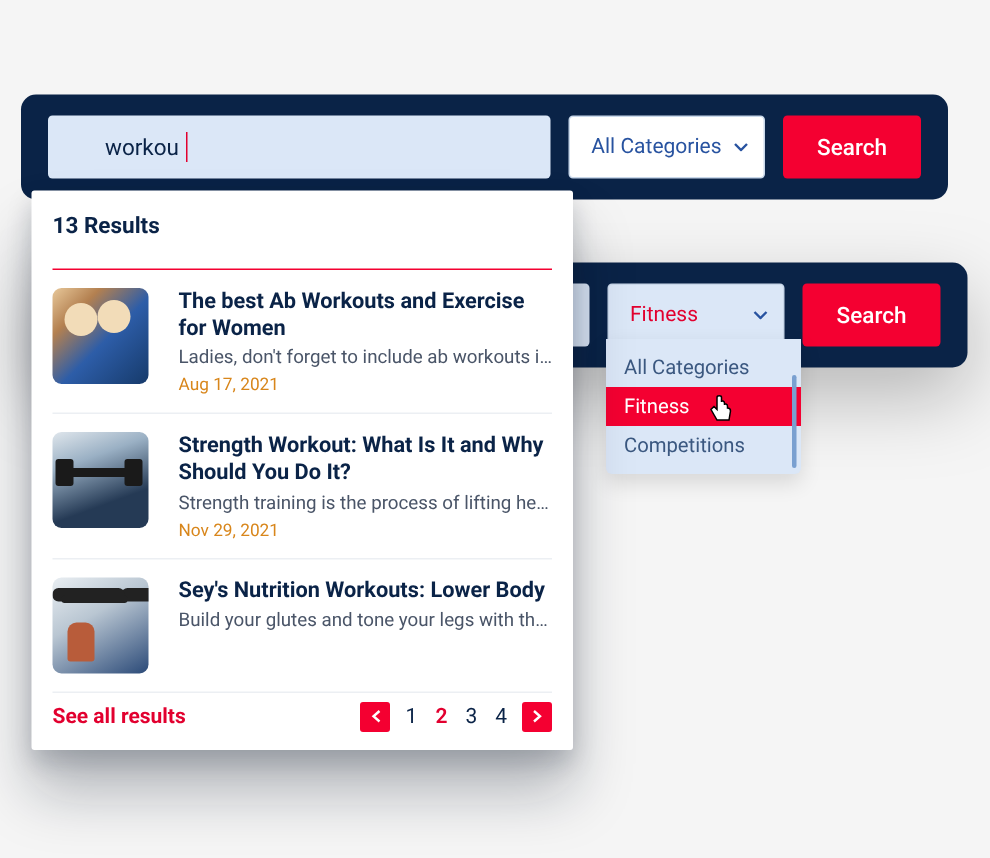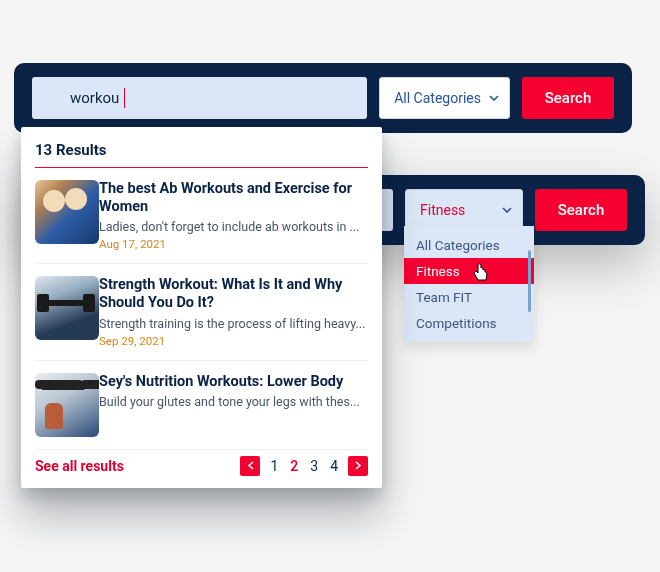--- a/index.html
+++ b/index.html
@@ -97,25 +97,25 @@
   left: 21px; top: 127px;
   width: 361px;
   background: #fff;
   border-radius: 2px;
   box-shadow: 0 28px 40px rgba(10,20,40,0.28), 0 8px 16px rgba(10,20,40,0.18);
   z-index: 20;
   padding: 10px 14px 12px;
 }
 .results-header {
   color: #0a2347; font-weight: 700; font-size: 15px;
-  padding: 4px 0 8px;
+  padding: 4px 0 20px;
   border-bottom: 1px solid #f40031;
 }
 .result-row {
-  display: flex; gap: 0; padding: 12px 0; border-bottom: 1px solid #eceff3;
+  display: flex; gap: 20px; padding: 12px 0; border-bottom: 1px solid #eceff3;
 }
 .result-row:last-of-type { border-bottom: none; }
 .thumb {
   width: 64px; height: 64px; border-radius: 6px; flex-shrink: 0;
   background: #1b3c66; position: relative; overflow: hidden;
 }
 
 .thumb.a { background: linear-gradient(135deg,#e8c89a 0%,#b38050 25%,#2d5da8 55%,#163a6a 100%); }
 .thumb.a::before { content:""; position:absolute; left:8px; top:10px; width:22px; height:22px; border-radius:50%; background:#f2dcb8; box-shadow: 22px -2px 0 0 #f2dcb8; }
 .thumb.b { background: linear-gradient(160deg,#dfe6ec 0%,#9ab0c4 30%,#253a55 70%); }
@@ -165,21 +165,20 @@
 <div class="dropdown-panel">
   <div class="item">All Categories</div>
   <div class="item selected">
     <span>Fitness</span>
     <span class="cursor-hand">
       <svg width="18" height="20" viewBox="0 0 18 20">
         <path d="M6 2v8l-2-2-2 2 4 7h8l1-6c0-2-2-2-2-2v-1c0-2-2-2-2-1V6c0-2-2-2-2-1V2c0-1.5-3-1.5-3 0z" fill="#fff" stroke="#000" stroke-width="1"></path>
       </svg>
     </span>
   </div>
-  <div class="item">Team FIT</div>
   <div class="item">Competitions</div>
   <div class="scrollbar-line"></div>
 </div>
 
 <div class="searchbar front">
   <div class="search-input-wrap">
     <span class="search-icon-in">
       <svg width="16" height="16" viewBox="0 0 16 16">
           <circle cx="7" cy="7" r="5" fill="none" stroke="#2a5089" stroke-width="1.8"></circle>
           <line x1="11" y1="11" x2="15" y2="15" stroke="#2a5089" stroke-width="1.8"></line>
@@ -209,21 +208,21 @@
       <div class="result-snippet">Ladies, don't forget to include ab workouts in ...</div>
       <div class="result-date">Aug 17, 2021</div>
     </div>
   </div>
 
   <div class="result-row">
     <div class="thumb b"></div>
     <div class="result-body">
       <div class="result-title">Strength Workout: What Is It and Why Should You Do It?</div>
       <div class="result-snippet">Strength training is the process of lifting heavy...</div>
-      <div class="result-date">Sep 29, 2021</div>
+      <div class="result-date">Nov 29, 2021</div>
     </div>
   </div>
 
   <div class="result-row">
     <div class="thumb c"></div>
     <div class="result-body">
       <div class="result-title">Sey's Nutrition Workouts: Lower Body</div>
       <div class="result-snippet">Build your glutes and tone your legs with thes...</div>
     </div>
   </div>

